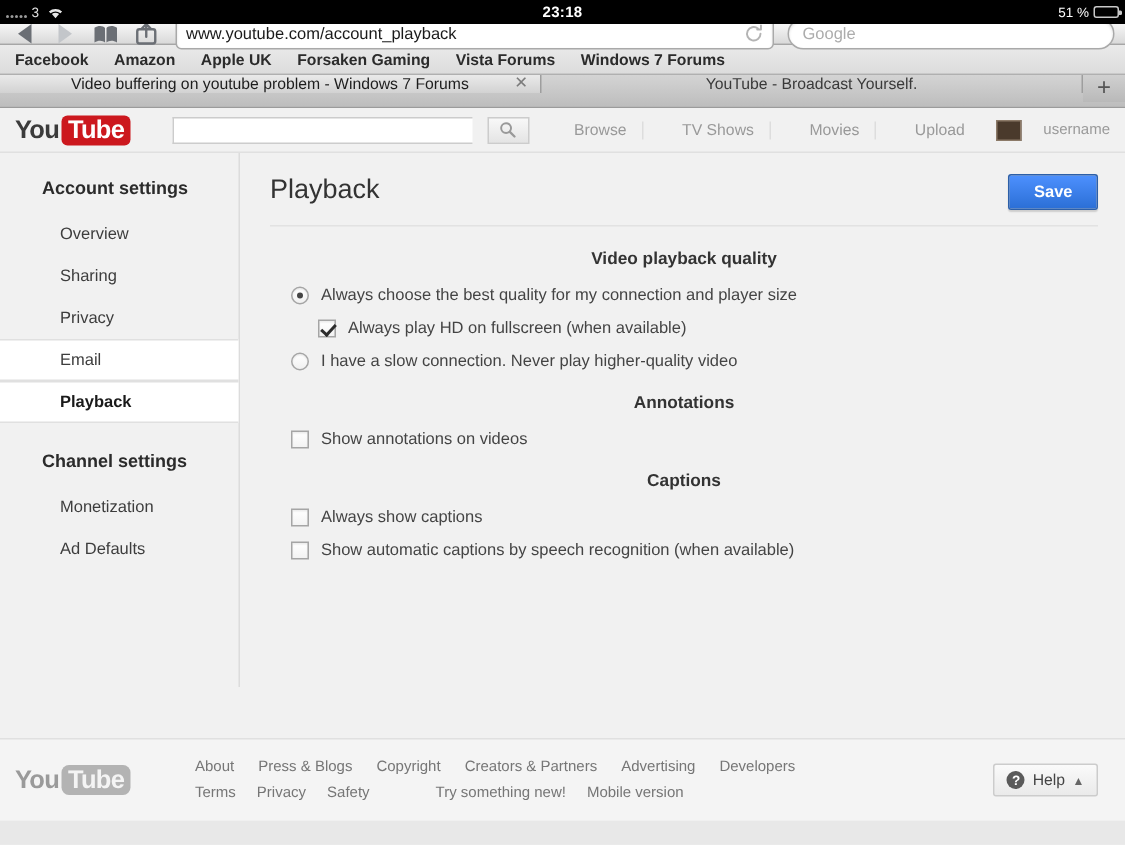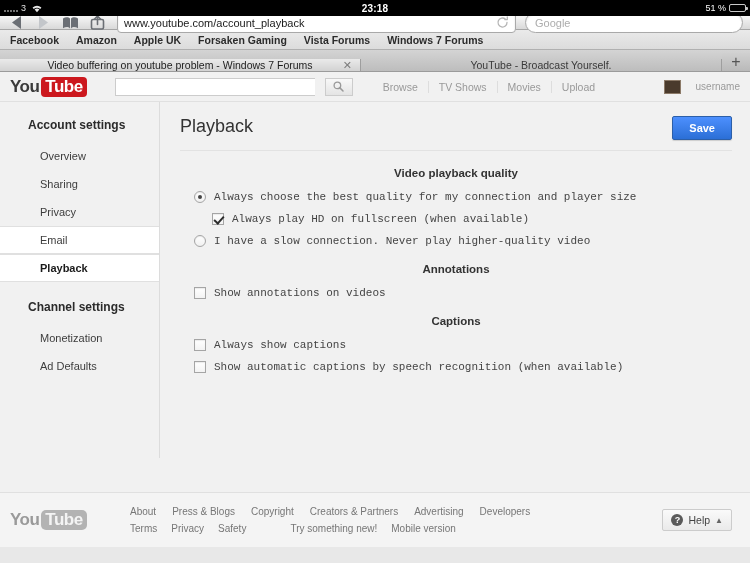--- a/index.html
+++ b/index.html
@@ -81,21 +81,21 @@
     display: flex; align-items: center; gap: 17px; padding-left: 10px;
     font-size: 10.5px; color: #2b2b2b; font-weight: bold;
   }
   .bookmarks span { cursor: pointer; }
 
   
   .tabbar {
     height: 22px;
     background: linear-gradient(#d4d4d4,#bdbdbd);
     border-bottom: 1px solid #9b9b9b;
-    display: flex; align-items: flex-end;
+    display: flex; align-items: flex-start;
     position: relative;
   }
   .tab {
     flex: 1 1 0; display: flex; align-items: center; justify-content: center;
     position: relative; font-size: 10.5px; color: #3a3a3a;
     border-right: 1px solid #9e9e9e; cursor: pointer;
   }
   .tab.active {
     background: linear-gradient(#eaeaea,#d2d2d2);
     color: #1d1d1d;
@@ -135,21 +135,21 @@
     width: 200px; height: 18px; background: #fff;
     border: 1px solid #ccc; border-right: none;
     margin-left: 18px;
   }
   .yt-search-btn {
     width: 28px; height: 18px; border: 1px solid #ccc;
     background: linear-gradient(#f8f8f8,#e4e4e4);
     display:flex; align-items:center; justify-content:center;
   }
   .yt-hnav {
-    display: flex; align-items: center; gap: 0; margin-left: 10px;
+    display: flex; align-items: center; gap: 16px; margin-left: 10px;
     font-size: 10.5px; color: #999;
   }
   .yt-hnav span { padding: 0 10px; border-right: 1px solid #ddd; }
   .yt-hnav span:last-child { border-right: none; }
   .yt-user {
     margin-left: auto; display: flex; align-items: center; gap: 15px;
     font-size: 10px; color: #9a9a9a;
   }
   .yt-avatar { width: 17px; height: 14px; background: #4a3a2c; border:1px solid #8c7a68; }
 
@@ -197,21 +197,21 @@
     border: 1px solid #2c5fa8; border-radius: 2px;
     color: #fff; font-size: 11px; font-weight: bold;
     padding: 5px 16px; cursor: pointer;
     box-shadow: 0 1px 1px rgba(0,0,0,.15);
   }
   .sec-title {
     font-size: 11.5px; font-weight: bold; color: #333;
     margin: 16px 0 12px 0;
     text-align: center;
   }
-  .opt-row { display: flex; align-items: flex-start; margin: 0 0 10px 14px; font-size: 11px; color: #444; font-family: Liberation Mono, monospace; }
+  .opt-row { display: flex; align-items: flex-start; margin: 0 0 10px 14px; font-size: 11px; color: #444; }
   .opt-row.indent { margin-left: 32px; }
   .radio {
     width: 12px; height: 12px; border-radius: 50%;
     border: 1px solid #a5a5a5; background: linear-gradient(#fff,#f0f0f0);
     margin-right: 8px; flex: none; position: relative; cursor: pointer;
     box-shadow: inset 0 1px 1px rgba(0,0,0,.08);
   }
   .radio.on::after {
     content:""; position:absolute; left:3px; top:3px;
     width:4px; height:4px; border-radius:50%; background:#444;

